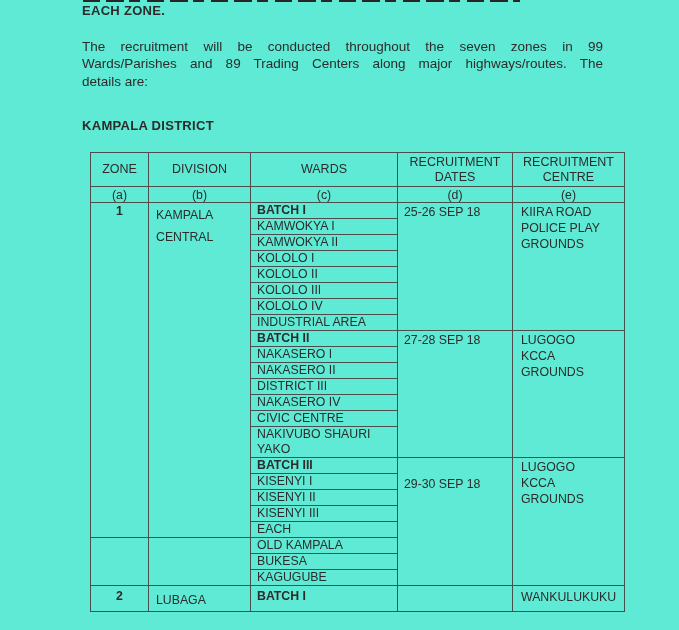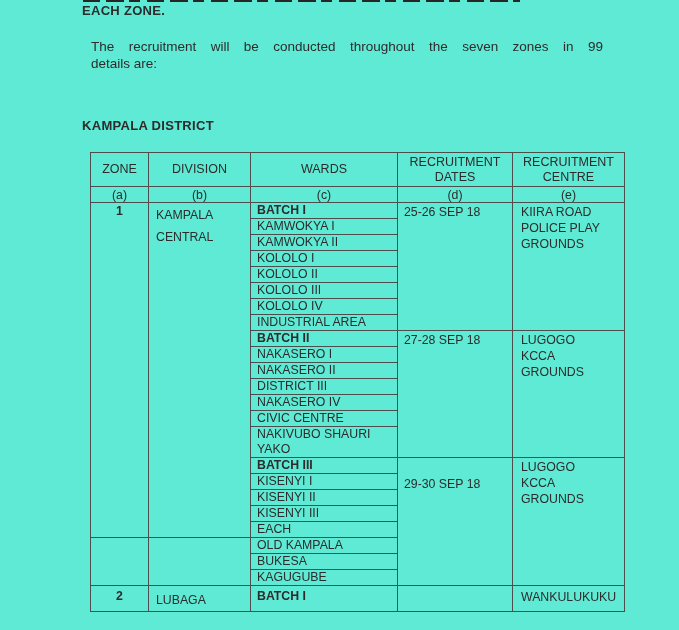--- a/index.html
+++ b/index.html
@@ -25,21 +25,21 @@
 
   .heading {
     position: absolute; left: 82px; top: 3px;
     font-size: 13px; font-weight: bold; letter-spacing: 0.3px;
   }
 
   .intro {
     position: absolute; left: 82px; top: 38px;
     width: 521px; font-size: 13.5px; line-height: 17.4px;
   }
-  .intro-line { text-align: justify; text-align-last: justify; margin-left: 9px; }
+  .intro-line { text-align: justify; text-align-last: justify; }
   .intro-line.last { text-align-last: left; }
 
   .section-title {
     position: absolute; left: 82px; top: 118px;
     font-size: 13px; font-weight: bold; letter-spacing: 0.3px; text-align: center;
   }
 
   .tbl-wrap { position: absolute; left: 90px; top: 152px; border-radius: 14px; }
   table {
     border-collapse: collapse; table-layout: fixed;
@@ -86,20 +86,21 @@
 <body>
 
 <div class="page">
 
   <div class="clipped-top"></div>
 
   <div class="heading">EACH ZONE.</div>
 
   <div class="intro">
     <div class="intro-line">The recruitment will be conducted throughout the seven zones in 99</div>
+    <div class="intro-line">Wards/Parishes and 89 Trading Centers along major highways/routes. The</div>
     <div class="intro-line last">details are:</div>
   </div>
 
   <div class="section-title">KAMPALA DISTRICT</div>
 
   <div class="tbl-wrap">
     <table>
       <colgroup>
         <col class="c-zone">
           <col class="c-div">

